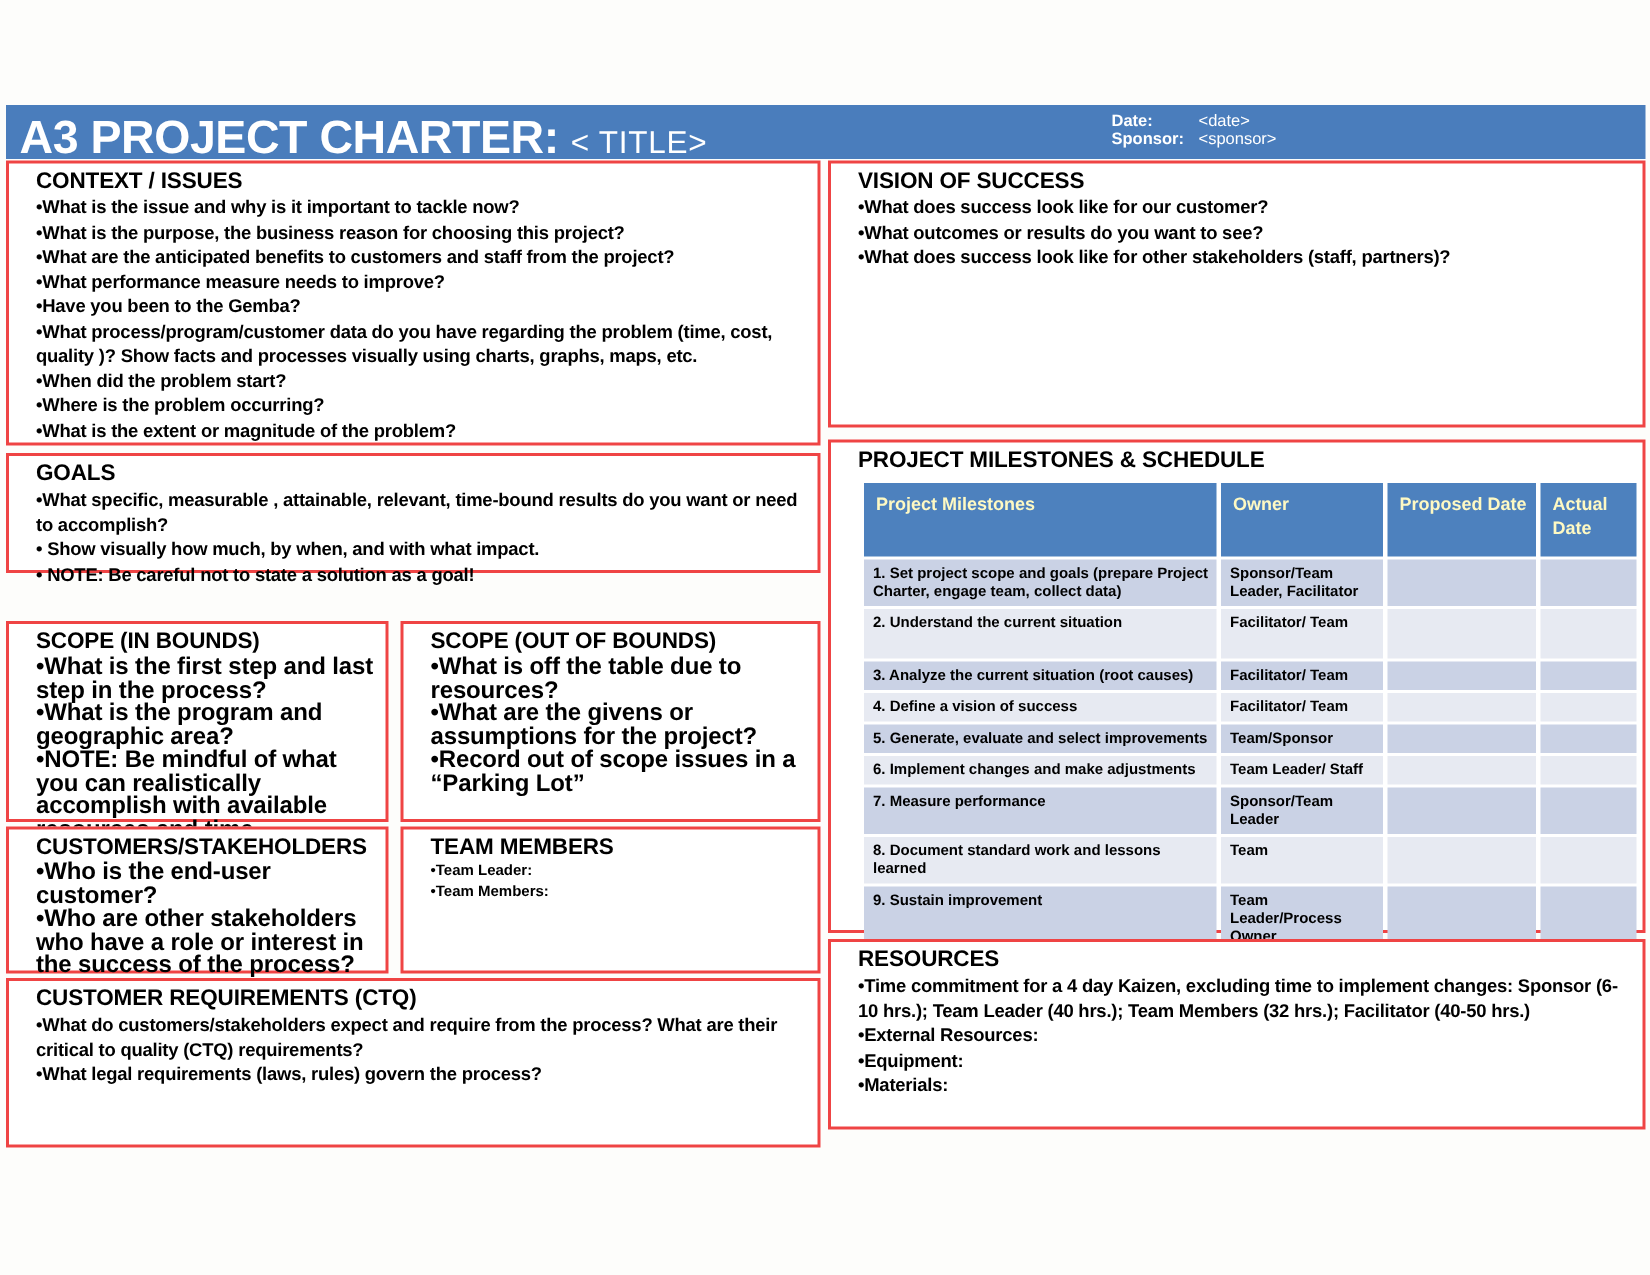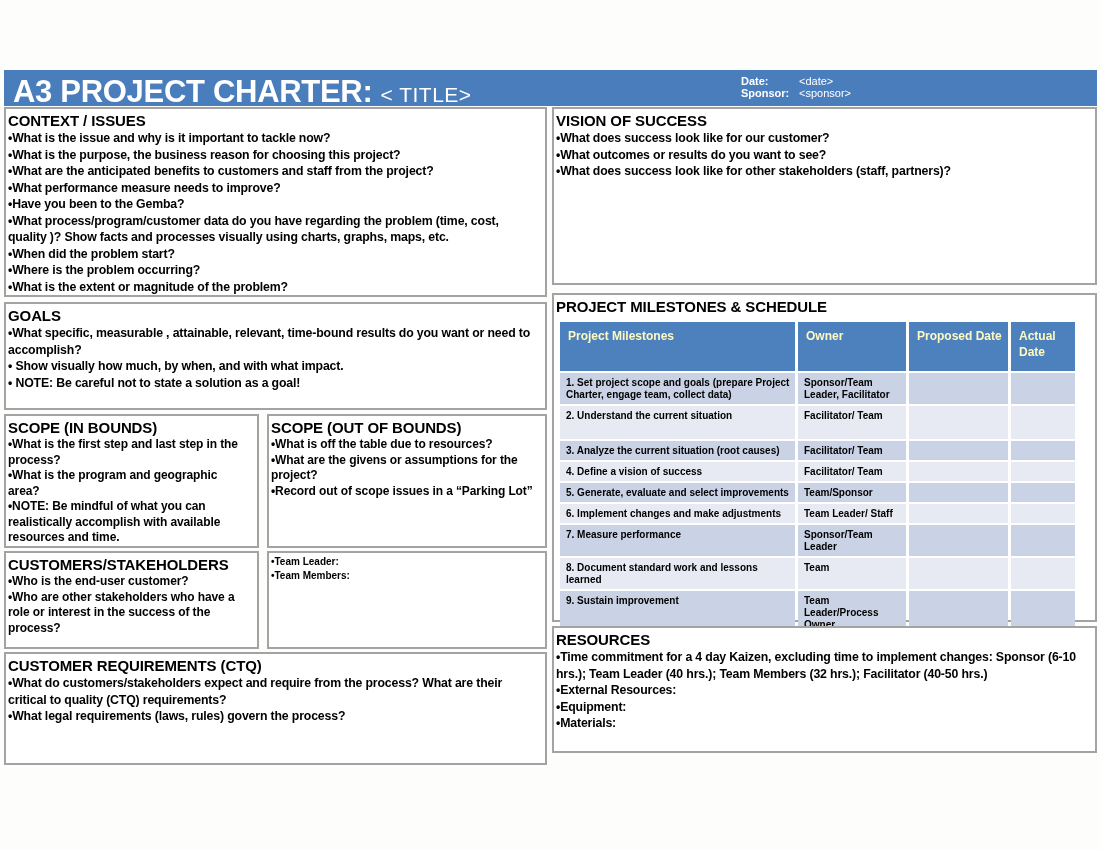--- a/index.html
+++ b/index.html
@@ -10,29 +10,29 @@
   .titlebar { position:absolute; left:4px; top:70px; width:1093px; height:36px; background:#4A7DBC; color:#ffffff; }
   .title-line { position:absolute; left:9px; top:4px; white-space:nowrap; }
   .title-main { font-size:31px; font-weight:bold; letter-spacing:-0.3px; }
   .title-ph { font-size:21px; font-weight:normal; letter-spacing:0.5px; margin-left:8px; }
   .meta { position:absolute; left:737px; top:5px; font-size:11px; line-height:12px; }
   .meta-row { display:flex; }
   .meta-label { display:inline-block; width:58px; font-weight:bold; }
   .meta-value { font-weight:normal; }
 
   
-  .box { position:absolute; background:#ffffff; border:2px solid #a3a3a3; padding:2px 6px 2px 2px; color:#000; }
+  .box { position:absolute; background:#ffffff; border:2px solid #ef4444; padding:2px 6px 2px 18px; color:#000; }
   .box h2 { font-size:15px; font-weight:bold; letter-spacing:-0.1px; margin:1px 0 1px 0; }
   .bullet { font-size:12.3px; font-weight:bold; line-height:16.5px; letter-spacing:-0.15px; }
-  .box.small .bullet { font-size:12px; line-height:15.5px; letter-spacing:-0.1px; }
+  .box.small .bullet { font-size:16px; line-height:15.5px; letter-spacing:-0.1px; }
   .box.tiny .bullet { font-size:10px; line-height:14px; letter-spacing:0; }
 
   
   #box-context   { left:4px;   top:107px; width:543px; height:190px; }
-  #box-goals     { left:4px;   top:302px; width:543px; height:108px; }
+  #box-goals     { left:4px;   top:302px; width:543px; height:80px; }
   #box-scope-in  { left:4px;   top:414px; width:255px; height:134px; }
   #box-scope-out { left:267px; top:414px; width:280px; height:134px; }
   #box-customers { left:4px;   top:551px; width:255px; height:98px; }
   #box-team      { left:267px; top:551px; width:280px; height:98px; }
   #box-ctq       { left:4px;   top:652px; width:543px; height:113px; }
   #box-vision    { left:552px; top:107px; width:545px; height:178px; }
   #box-milestones{ left:552px; top:293px; width:545px; height:329px; }
   #box-resources { left:552px; top:626px; width:545px; height:127px; }
 
   
@@ -114,20 +114,21 @@
   <section class="box small" id="box-customers">
     <h2>CUSTOMERS/STAKEHOLDERS</h2>
     <div>
 
     <div class="bullet">•Who is the end-user customer?</div>
         <div class="bullet">•Who are other stakeholders who have a role or interest in the success of the process?</div>
       </div>
   </section>
 
   <section class="box tiny" id="box-team">
+    <h2>TEAM MEMBERS</h2>
     <div>
 
     <div class="bullet">•Team Leader:</div>
         <div class="bullet">•Team Members:</div>
       </div>
   </section>
 
   <section class="box" id="box-ctq">
     <h2>CUSTOMER REQUIREMENTS (CTQ)</h2>
     <div>

